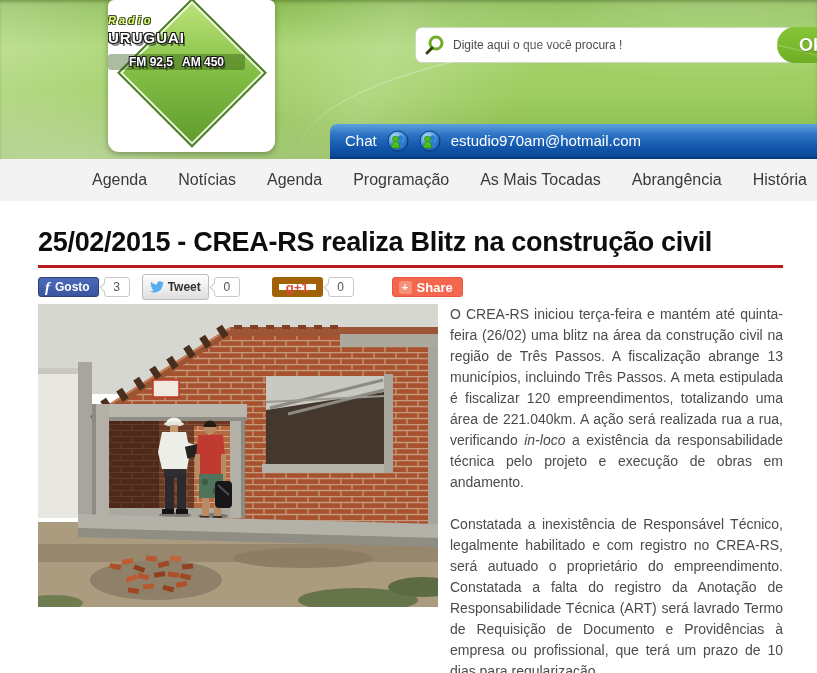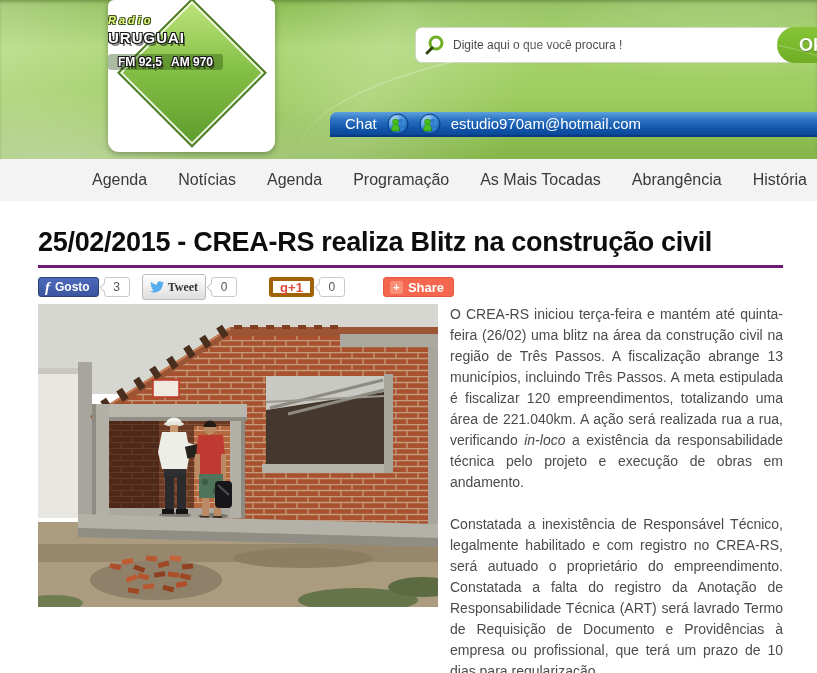--- a/index.html
+++ b/index.html
@@ -37,71 +37,71 @@
   .logo-text { position:absolute; left:0; top:0; width:100%; height:100%;
     display:flex; flex-direction:column; align-items:flex-start; }
   .outline { color:#fff; text-shadow:-1px -1px 0 #1a1a1a,1px -1px 0 #1a1a1a,
     -1px 1px 0 #1a1a1a,1px 1px 0 #1a1a1a,2px 3px 0 rgba(20,20,20,.55); }
   .logo-radio { margin-top:14px; font-size:11px; font-weight:700; font-style:italic;
     letter-spacing:3px; color:#eef77e;
     text-shadow:-1px -1px 0 #33531a,1px -1px 0 #33531a,-1px 1px 0 #33531a,1px 1px 0 #33531a; }
   .logo-alto { font-size:41px; font-weight:800; line-height:40px; letter-spacing:1px; }
   .logo-uruguai { font-size:15px; font-weight:800; line-height:22px; letter-spacing:1px; margin-top:1px; }
   .logo-freq { margin-top:5px; display:flex; gap:9px; background:rgba(36,78,10,.38);
-    border-radius:3px; padding:1px 10px; font-size:12px; font-weight:800; }
+    border-radius:3px; padding:1px 21px; font-size:12px; font-weight:800; }
 
   
   .search { position:absolute; left:415px; top:27px; width:420px; height:36px;
     background:#fff; border:1px solid #cfd6c6; border-radius:7px;
     display:flex; align-items:center; padding-left:8px; }
   .search input { flex:1; border:none; outline:none; font-size:12px; color:#444;
     font-family:"Liberation Sans",sans-serif; background:transparent; padding-left:7px; }
   .search input::placeholder { color:#4c4c4c; opacity:1; }
   .ok-btn { width:74px; height:36px; margin-right:-17px; border:none; cursor:pointer;
     background:linear-gradient(180deg,#86c437 0%,#6fae24 100%);
     border-radius:18px; color:#fff; font-size:18px; font-weight:800;
     font-family:"Liberation Sans",sans-serif; text-shadow:0 1px 1px rgba(0,0,0,.3); }
 
   
-  .chat-bar { position:absolute; left:330px; top:112px; width:487px; height:25px;
+  .chat-bar { position:absolute; left:330px; top:124px; width:487px; height:35px;
     border-radius:7px 0 0 0;
     background:linear-gradient(180deg,#5da1de 0%,#2e74c4 32%,#1257ab 70%,#0a4798 100%);
     border-bottom:2px solid #0a3a80;
     display:flex; align-items:center; gap:10px; padding-left:15px;
     color:#fff; font-size:15px; white-space:nowrap; overflow:hidden; }
   .chat-bar .email { color:#fff; text-decoration:none; }
   .msn-icon { width:22px; height:22px; flex:0 0 auto; }
 
   
   .navbar { width:817px; height:42px; background:#f3f3f3;
     display:flex; align-items:center; gap:31px; padding-left:92px;
     font-size:16px; color:#3a3a3a; white-space:nowrap; overflow:hidden; }
   .navbar a { color:#3a3a3a; text-decoration:none; cursor:pointer; }
 
   
   .content { padding:26px 34px 0 38px; }
   h1.article-title { font-size:27px; line-height:31px; font-weight:800; color:#0d0d0d;
-    letter-spacing:-0.3px; padding-bottom:7px; border-bottom:3px solid #701a75; }
+    letter-spacing:-0.3px; padding-bottom:7px; border-bottom:3px solid #b91c1c; }
 
   .social-row { margin-top:8px; display:flex; align-items:center; height:22px; }
   .sbtn { display:inline-flex; align-items:center; height:20px; border-radius:3px;
     font-size:12px; font-weight:700; cursor:pointer; }
   .fb-btn { background:linear-gradient(#4c69ba,#3b55a0); border:1px solid #2d4373;
     color:#fff; padding:0 8px 0 6px; gap:5px; }
   .fb-f { font-family:"Liberation Serif",serif; font-size:15px; font-weight:700; font-style:italic; }
   .count { position:relative; height:20px; min-width:26px; margin-left:5px;
     background:#fff; border:1px solid #c9c9c9; border-radius:3px;
     display:inline-flex; align-items:center; justify-content:center;
     font-size:12px; color:#555; padding:0 6px; }
   .count::before { content:""; position:absolute; left:-4px; top:6px; width:6px; height:6px;
     background:#fff; border-left:1px solid #c9c9c9; border-bottom:1px solid #c9c9c9;
     transform:rotate(45deg); }
   .tw-btn { margin-left:12px; background:linear-gradient(#ffffff,#dedede);
-    border:1px solid #bbb; color:#333; padding:12px 7px; gap:4px;font-family:Liberation Serif, serif; }
-  .gp-btn { margin-left:32px; background:#fff; border:4px solid #a16207;
+    border:1px solid #bbb; color:#333; padding:12px 7px; gap:4px; }
+  .gp-btn { margin-left:32px; background:#fff; border:7px solid #a16207;
     color:#dd4b39; padding:0 7px; font-size:13px; }
   .share-btn { margin-left:38px; background:#f4664d; border:1px solid #e65a40;
     color:#fff; padding:0 9px 0 6px; gap:5px; font-size:13px; }
   .share-plus { width:13px; height:13px; background:#f89078; border-radius:2px;
     display:inline-flex; align-items:center; justify-content:center;
     font-size:11px; font-weight:800; color:#fff; line-height:1; }
 
   .article-row { margin-top:6px; display:flex; gap:12px; }
   .photo-frame { width:400px; height:303px; flex:0 0 auto; }
   .article-text { width:361px; font-size:14px; line-height:21px; color:#4b4b4b;
@@ -114,21 +114,21 @@
 
 <div class="header">
 
   <div class="logo-card">
     <div class="diamond"></div>
     <div class="logo-text">
       <div class="logo-radio">Radio</div>
       <div class="logo-uruguai outline">URUGUAI</div>
       <div class="logo-freq">
         <span class="outline">FM 92,5</span>
-        <span class="outline">AM 970</span>
+        <span class="outline">AM 450</span>
       </div>
     </div>
   </div>
 
   <div class="search">
     <svg class="mag" width="22" height="22" viewBox="0 0 22 22">
       <circle cx="12" cy="9" r="6" fill="none" stroke="#6fae24" stroke-width="3"></circle>
       <line x1="8" y1="14" x2="3" y2="19" stroke="#35430f" stroke-width="3" stroke-linecap="round"></line>
     </svg>
     <input type="text" placeholder="Digite aqui o que você procura !" style="">

